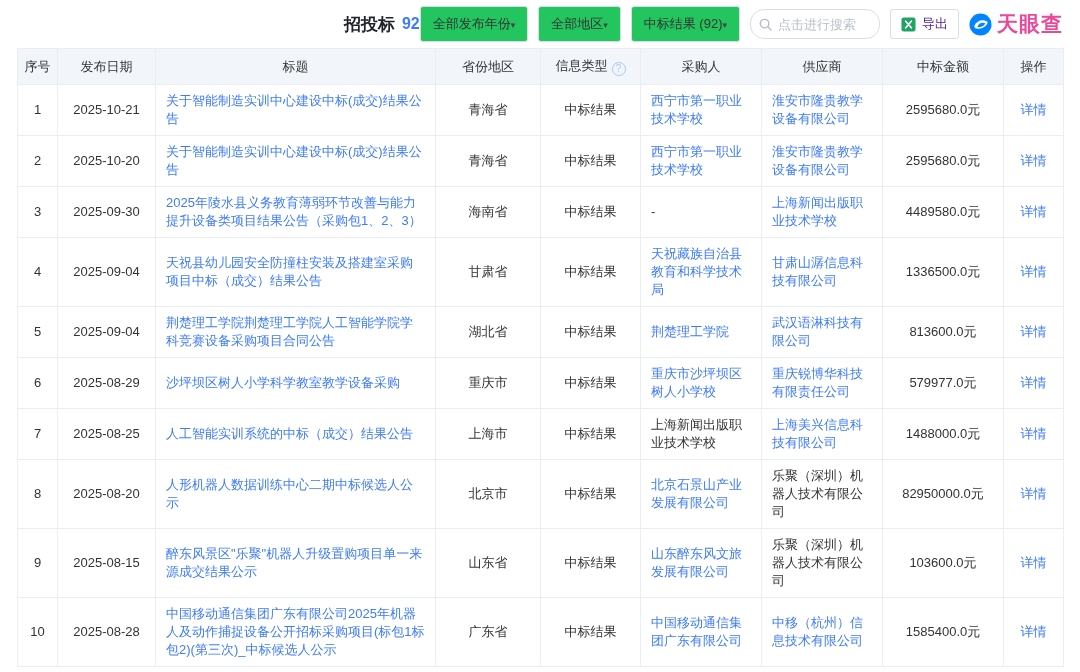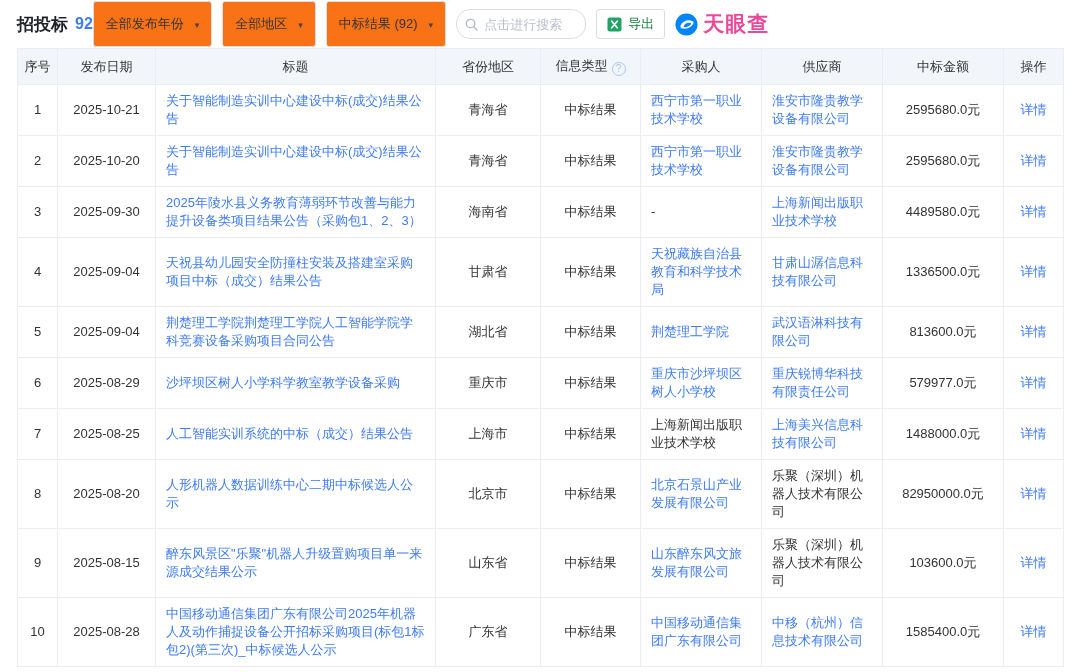--- a/index.html
+++ b/index.html
@@ -1,33 +1,33 @@
 <!DOCTYPE html>
 <html><head>
 <meta charset="utf-8">
 <style>
   * { box-sizing: border-box; margin: 0; padding: 0; }
   html,body { width:1080px; height:672px; background:#fff; }
   body { font-family:"Liberation Sans","DejaVu Sans",sans-serif; color:#333; overflow:hidden; }
   .page { padding:0 17px; }
 
   
-  .topbar { height:48px; display:flex; align-items:center; justify-content:flex-start; }
+  .topbar { height:48px; display:flex; align-items:center; justify-content:flex-end; }
   .page-title { font-size:17px; font-weight:700; color:#1f2329; display:flex; align-items:center; gap:7px; }
   .page-title .count { color:#3e7bfa; font-size:16px; }
   .controls { display:flex; align-items:center; gap:10px; }
-  .dd-btn { height:46px; padding:0 12px; border:1px solid #d9dee6; border-radius:3px; background:#f97316;
-            font-size:13px; color:#333; display:flex; align-items:center; gap:11px; cursor:pointer; white-space:nowrap; }
+  .dd-btn { height:36px; padding:0 12px; border:1px solid #d9dee6; border-radius:3px; background:#22c55e;
+            font-size:13px; color:#333; display:flex; align-items:center; gap:0; cursor:pointer; white-space:nowrap; }
   .caret { font-size:9px; color:#444; line-height:1; transform:translateY(1px); }
   .search-box { width:130px; height:30px; border:1px solid #d9dee6; border-radius:14px;
                 display:flex; align-items:center; padding:0 8px; gap:6px; }
   .search-box input { border:none; outline:none; width:100%; font-size:13px; color:#333; font-family:inherit; }
   .search-box input::placeholder { color:#b9bfc9; }
   .export-btn { height:30px; padding:0 10px; border:1px solid #d9dee6; border-radius:3px; background:#fff;
-                font-size:13px; color:#15803d; display:flex; align-items:center; gap:6px; cursor:pointer; }
+                font-size:13px; color:#4c1d95; display:flex; align-items:center; gap:6px; cursor:pointer; }
   .logo { display:flex; align-items:center; gap:5px; font-size:21px; font-weight:700; color:#ec4899; letter-spacing:1px; }
 
   
   table { width:100%; border-collapse:collapse; table-layout:fixed; }
   th,td { border:1px solid #e9edf4; }
   thead th { background:#f2f6fa; font-weight:400; font-size:13px; color:#333; height:36px; padding:0 6px; text-align:center;margin-left:17px; }
   td { padding:7px 10px; font-size:13px; line-height:18px; color:#333; height:51px; vertical-align:middle; word-break:break-all; }
   td.center { text-align:center; }
   .lnk { color:#3e7bfa; cursor:pointer; }
   .help-icon { display:inline-block; width:14px; height:14px; border:1px solid #a9c9f5; border-radius:50%;

